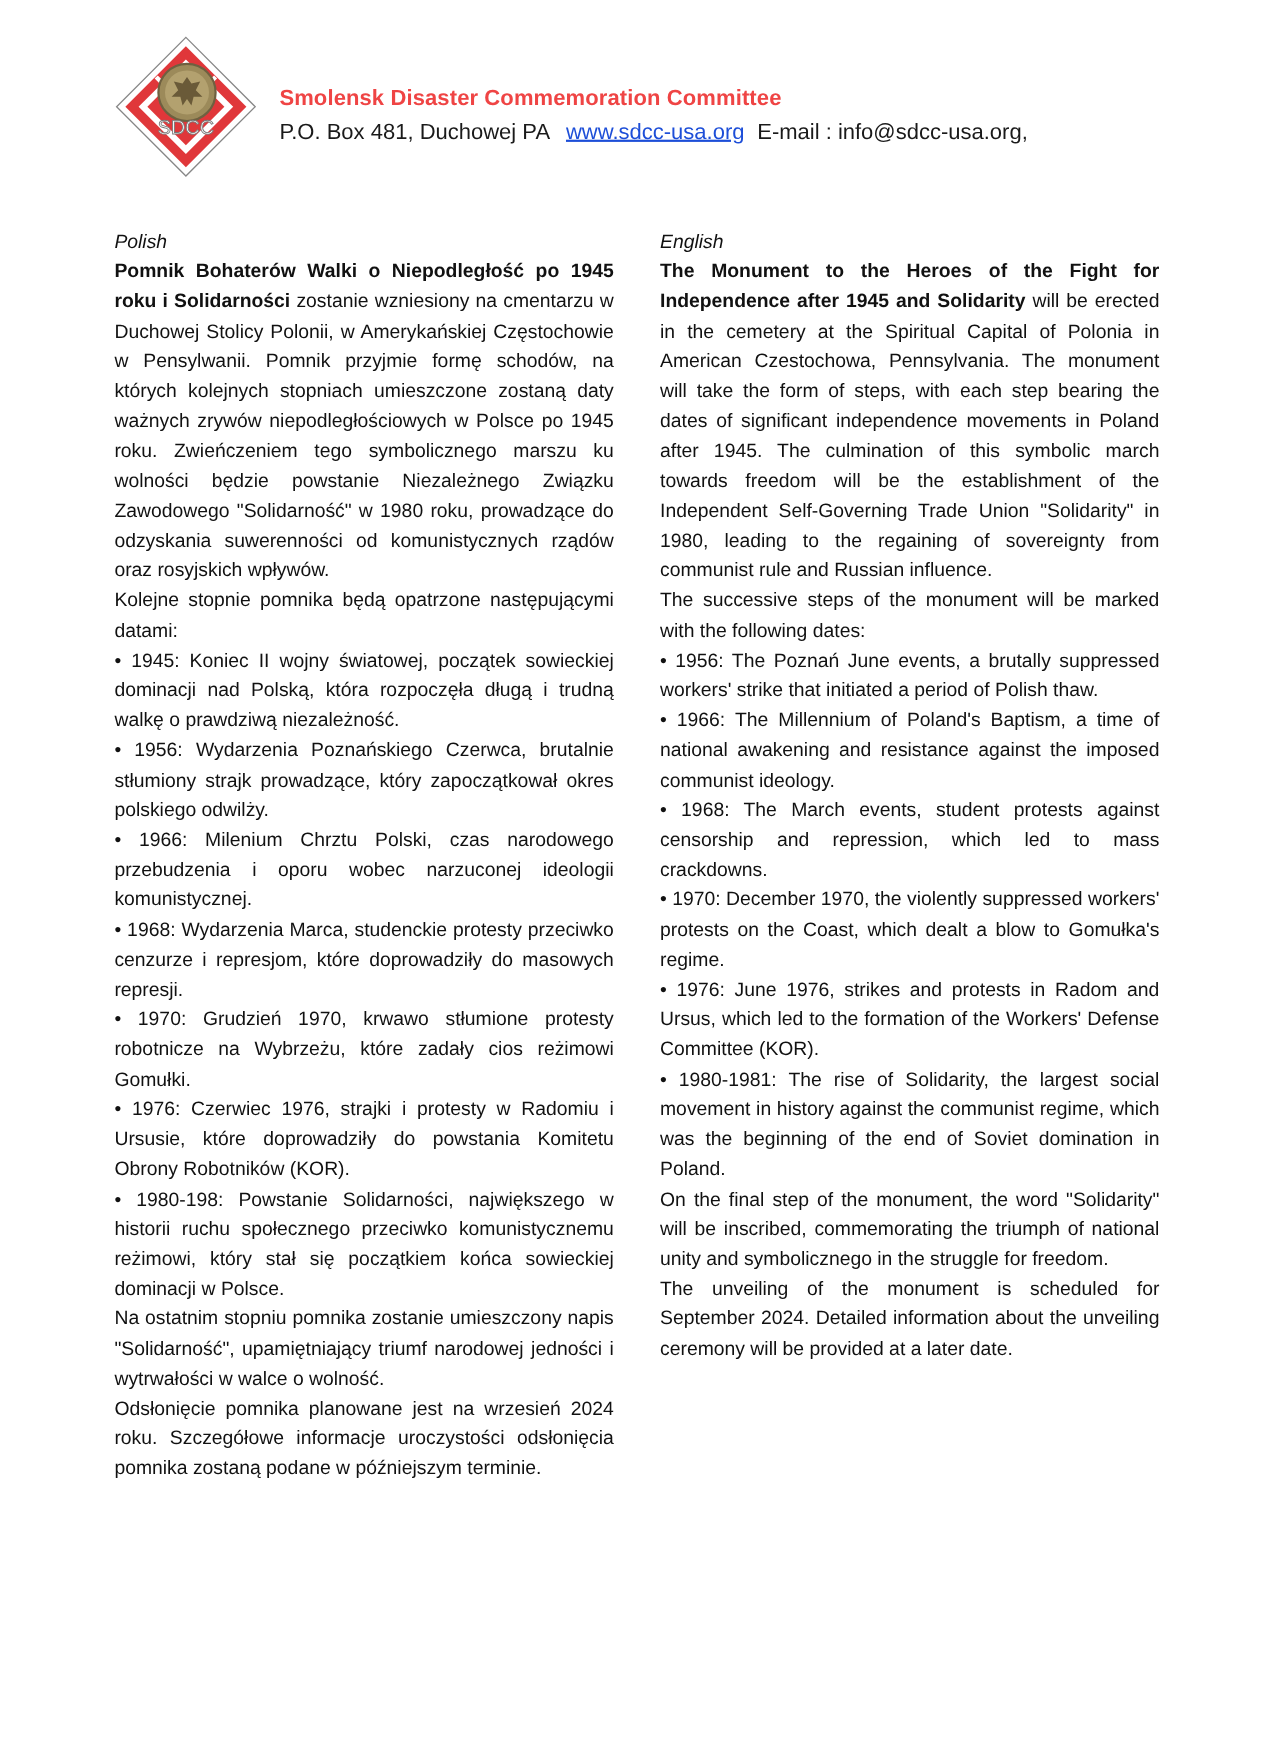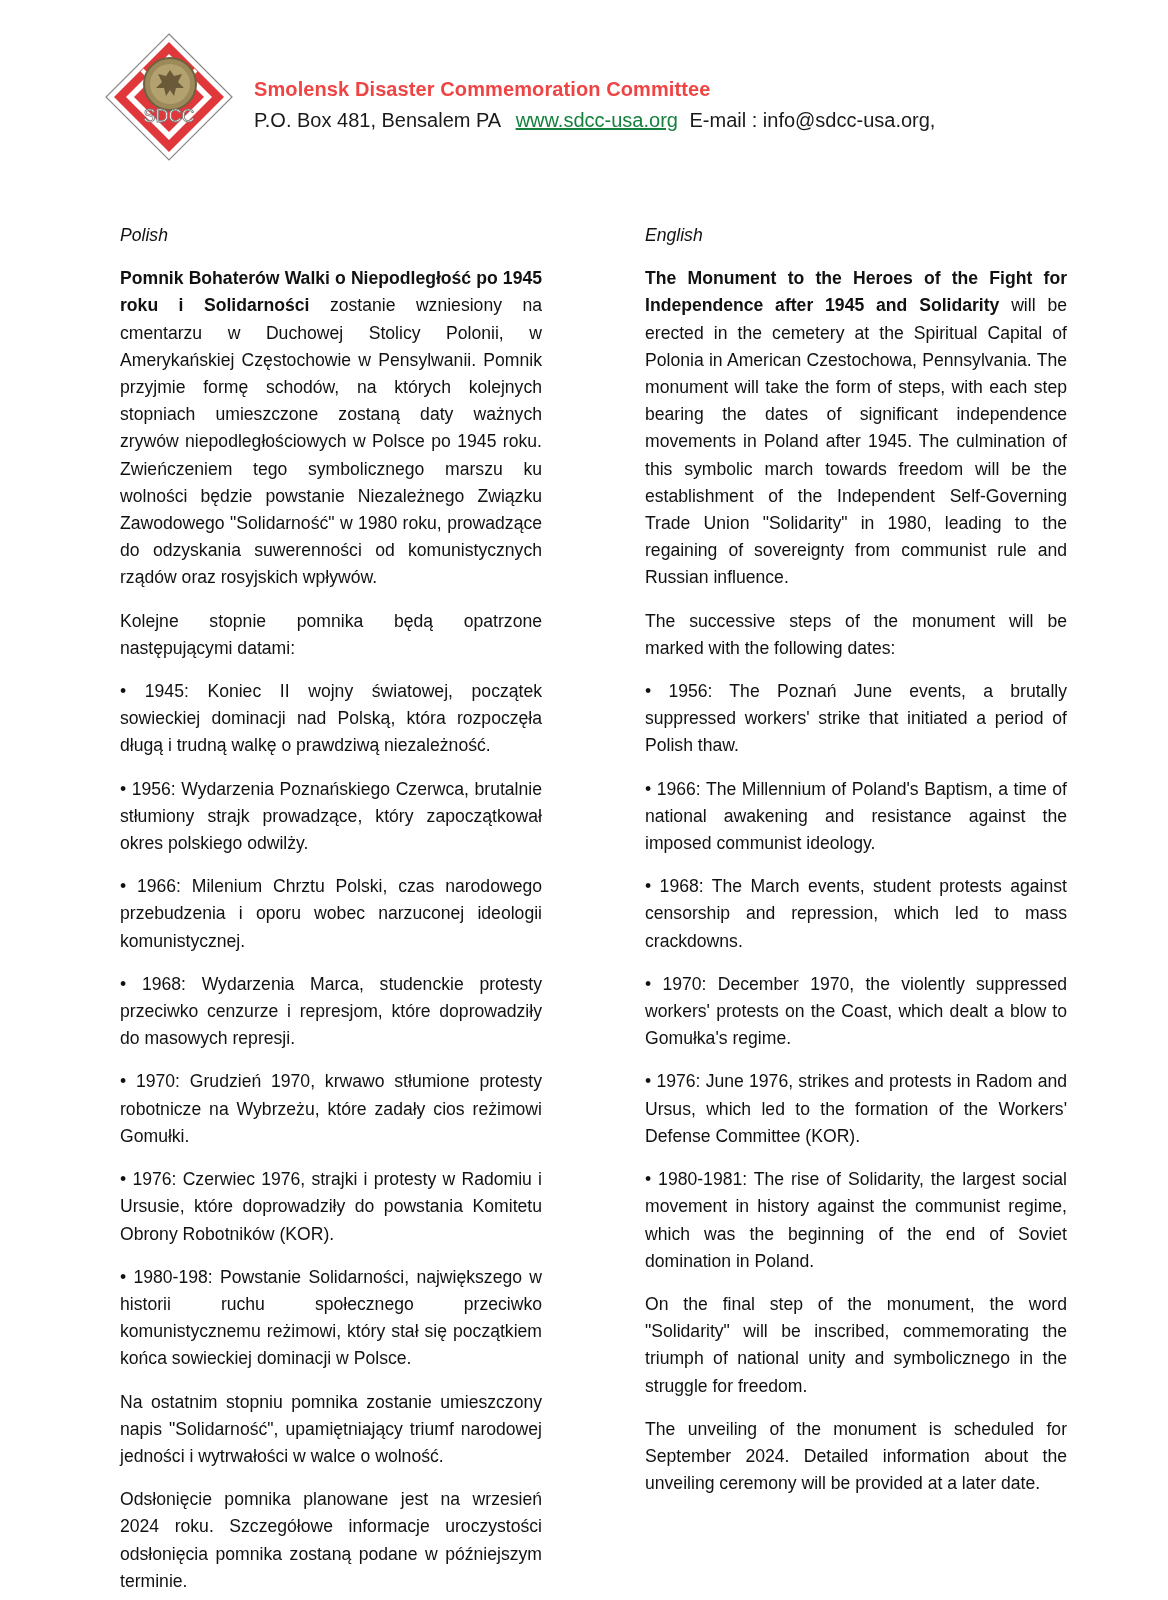--- a/index.html
+++ b/index.html
@@ -5,26 +5,26 @@
     html, body { margin: 0; padding: 0; background: #ffffff; }
     body {
       width: 1168px; height: 1600px; position: relative; overflow: hidden;
       font-family: "Liberation Sans", "DejaVu Sans", sans-serif; color: #111;
     }
     .header { position: absolute; left: 104px; top: 32px; width: 900px; height: 130px; }
     .logo { position: absolute; left: 0; top: 0; width: 130px; height: 130px; }
     .org { position: absolute; left: 150px; top: 46px; }
     .org-name { font-size: 20px; font-weight: bold; color: #ef4444; letter-spacing: 0.1px; }
     .org-addr { font-size: 20px; margin-top: 8px; color: #1a1a1a; white-space: nowrap; }
-    .org-addr a { color: #15803d; text-decoration: underline; margin: 0 6px 0 10px; }
+    .org-addr a { color: #1d4ed8; text-decoration: underline; margin: 0 6px 0 10px; }
 
     .col { position: absolute; top: 206px; font-size: 17.6px; line-height: 27.2px; text-align: justify; }
     .col-left { left: 104px; width: 454px; }
-    .col-right { left: 629px; width: 454px; }
-    .col p { margin: 16px; }
+    .col-right { left: 600px; width: 454px; }
+    .col p { margin: 0; }
     .lang { font-style: italic; }
     .col b { font-weight: bold; }
   </style>
 </head>
 <body>
 
 <div class="header">
   <svg class="logo" viewBox="0 0 130 130">
     <polygon points="65,2 128,65 65,128 2,65" fill="#ffffff" stroke="#888" stroke-width="1.2"></polygon>
     <polygon points="65,10 120,65 65,120 10,65" fill="#e0373a"></polygon>
@@ -33,21 +33,21 @@
     <line x1="38" y1="38" x2="48" y2="48" stroke="#fff" stroke-width="4"></line>
     <line x1="92" y1="38" x2="82" y2="48" stroke="#fff" stroke-width="4"></line>
     <circle cx="66" cy="52" r="26" fill="#9c8a5a" stroke="#6f6040" stroke-width="2"></circle>
     <circle cx="66" cy="52" r="20" fill="#b3a16f"></circle>
     <path d="M66 38 l4 6 l8 -2 l-4 8 l6 6 l-8 0 l-2 8 l-4 -6 l-4 6 l-2 -8 l-8 0 l6 -6 l-4 -8 l8 2 z" fill="#6a5a38"></path>
     <text x="65" y="90" text-anchor="middle" font-family="Liberation Sans, sans-serif" font-size="18" fill="#ffffff" stroke="#777" stroke-width="0.8">SDCC</text>
   </svg>
   <div class="org">
     <div class="org-name">Smolensk Disaster Commemoration Committee</div>
     <div class="org-addr">
-      <span>P.O. Box 481, Bensalem PA</span>
+      <span>P.O. Box 481, Duchowej PA</span>
       <a>www.sdcc-usa.org</a>
       <span>E-mail : info@sdcc-usa.org,</span>
     </div>
   </div>
 </div>
 
 <div class="col col-left">
   <p class="lang">Polish</p>
   <p><b>Pomnik Bohaterów Walki o Niepodległość po 1945 roku i Solidarności</b><span> zostanie wzniesiony na cmentarzu w Duchowej Stolicy Polonii, w Amerykańskiej Częstochowie w Pensylwanii. Pomnik przyjmie formę schodów, na których kolejnych stopniach umieszczone zostaną daty ważnych zrywów niepodległościowych w Polsce po 1945 roku. Zwieńczeniem tego symbolicznego marszu ku wolności będzie powstanie Niezależnego Związku Zawodowego "Solidarność" w 1980 roku, prowadzące do odzyskania suwerenności od komunistycznych rządów oraz rosyjskich wpływów.</span></p>
   <p>Kolejne stopnie pomnika będą opatrzone następującymi datami:</p>

